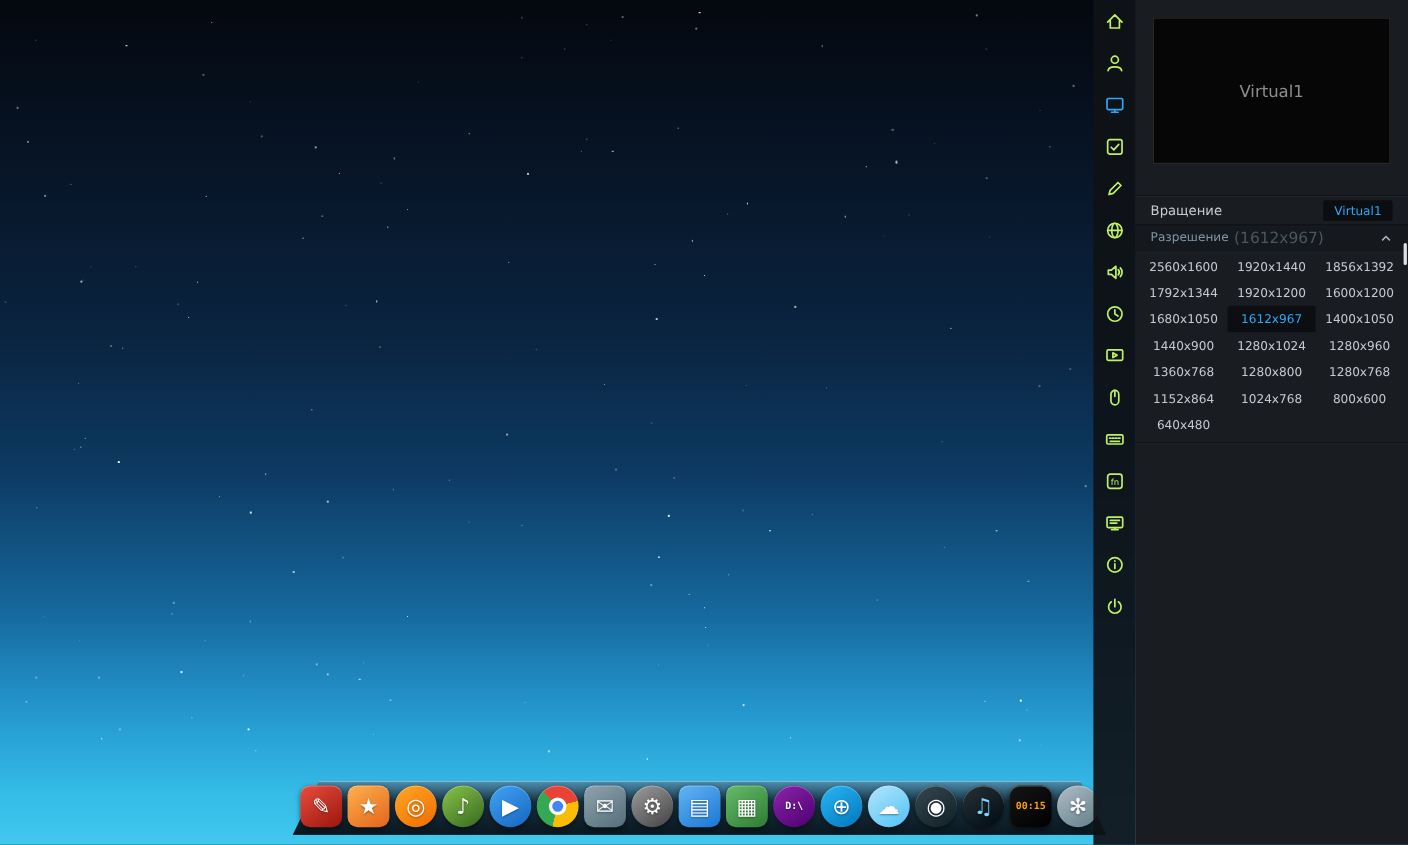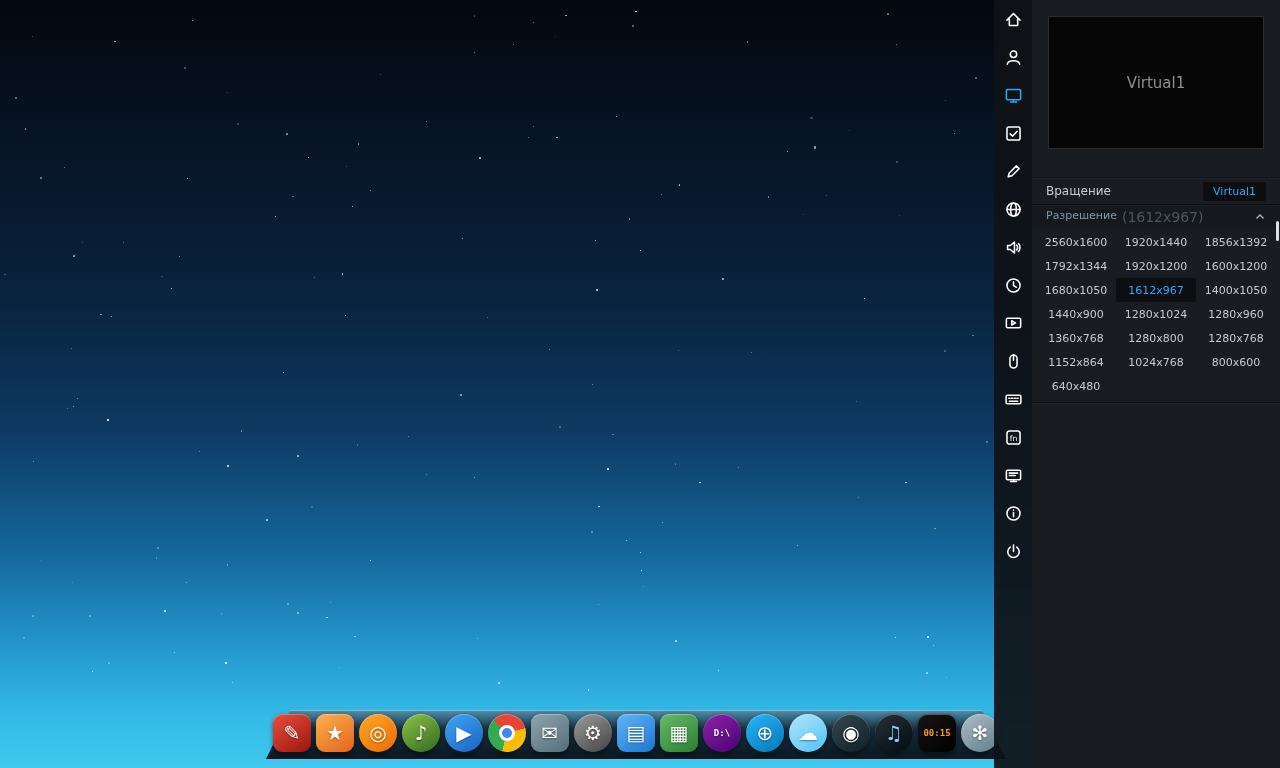--- a/index.html
+++ b/index.html
@@ -20,21 +20,21 @@
     box-shadow:0 2px 5px rgba(0,0,0,.45), inset 0 1px rgba(255,255,255,.3);cursor:pointer;flex:0 0 auto}
   .dock-icon.circle{border-radius:50%}
   .glyph{font-size:20px;line-height:1;text-shadow:0 1px 2px rgba(0,0,0,.4)}
   .glyph.small{font-size:9px;font-weight:bold;font-family:"DejaVu Sans Mono",monospace;letter-spacing:0}
   .chrome{background:conic-gradient(from -45deg,#ea4335 0 120deg,#fbbc05 120deg 240deg,#34a853 240deg 360deg)}
   .chrome::after{content:"";position:absolute;inset:11px;background:#4285f4;border:3px solid #fff;border-radius:50%}
 
   
   .side-strip{position:absolute;top:0;right:248px;width:38px;height:768px;background:rgba(15,18,23,.93);
     display:flex;flex-direction:column;align-items:center;padding-top:10px;gap:19px;z-index:5}
-  .side-item{width:19px;height:19px;color:#ffffff;cursor:pointer}
+  .side-item{width:19px;height:19px;color:#bef264;cursor:pointer}
   .side-item.active{color:#2ca7f8}
   .side-item svg{width:100%;height:100%}
 
   
   .panel{position:absolute;top:0;right:0;width:248px;height:768px;background:#191d22;color:#c8ccd1;z-index:6;
     display:flex;flex-direction:column}
   .panel-header{height:40px;display:flex;align-items:center;justify-content:space-between;padding:0 12px 0 16px;flex:0 0 auto}
   .panel-title{font-size:13px;font-weight:bold;color:#fff}
   .reset-btn{font-size:11px;color:#ccc;background:#2b3036;border:1px solid #3c434b;border-radius:3px;padding:3px 13px;cursor:pointer}
   .preview-wrap{padding:16px 16px 28px;flex:0 0 auto}

